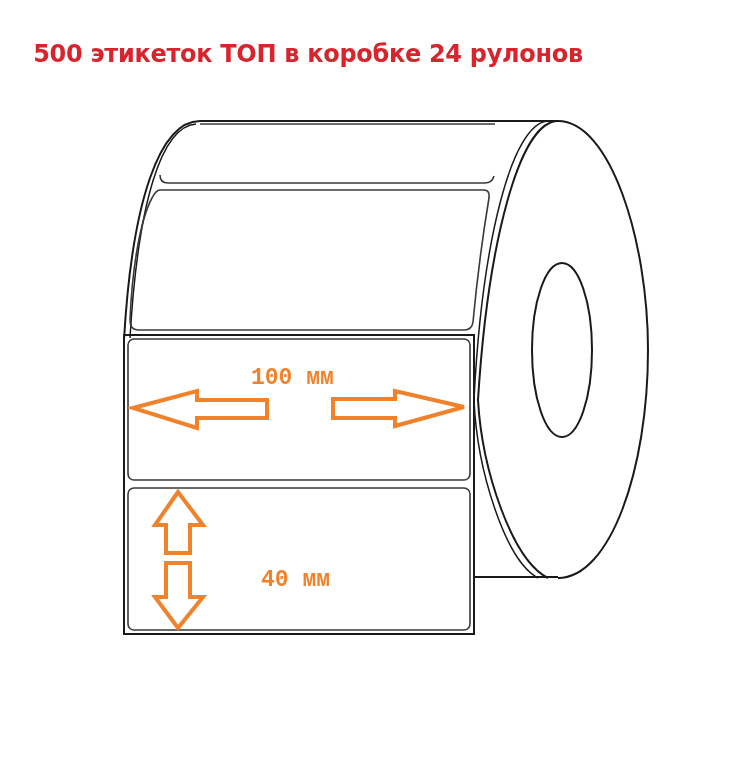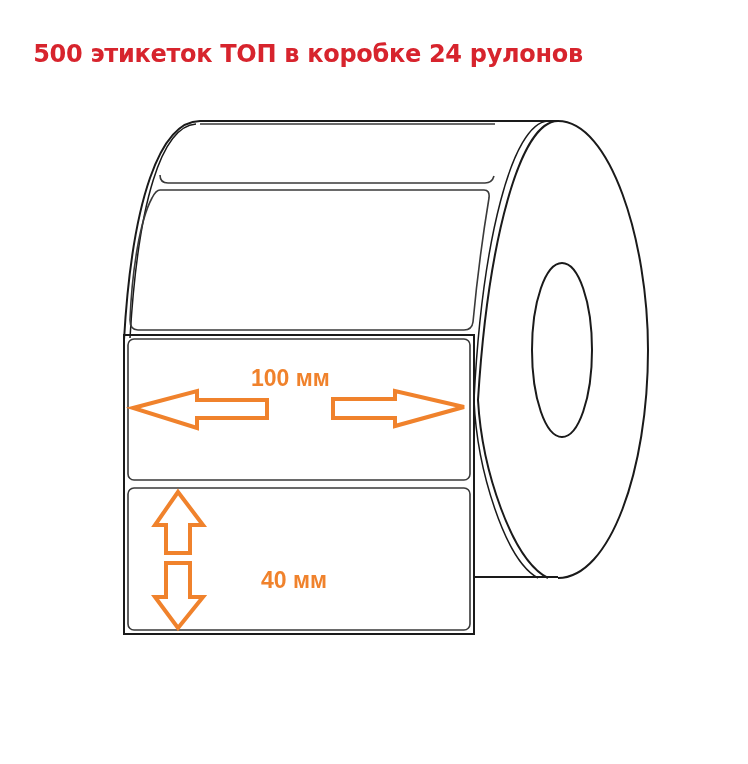--- a/index.html
+++ b/index.html
@@ -4,21 +4,21 @@
 <style>
   html, body { margin: 0; padding: 0; background: #ffffff; }
   body { width: 748px; height: 764px; position: relative; overflow: hidden; font-family: "DejaVu Sans", sans-serif; }
   .title {
     position: absolute; left: 0; top: 40px; width: 616px; text-align: center;
     font-family: "DejaVu Sans", sans-serif; font-weight: bold; font-size: 24px;
     letter-spacing: -0.3px;
   }
   svg.roll { position: absolute; left: 0; top: 0; }
   .dim-label {
-    position: absolute; font-family: Liberation Sans, sans-serif; font-weight: bold; font-size: 23px;
+    position: absolute; font-family: Liberation Mono, monospace; font-weight: bold; font-size: 23px;
     white-space: nowrap;
   }
 </style>
 </head>
 <body>
 
 <div class="title" style="color: rgb(215, 36, 45);">500 этикеток ТОП в коробке 24 рулонов</div>
 
 <svg class="roll" width="748" height="764" viewBox="0 0 748 764">
   <g fill="none" stroke="#1a1a1a" stroke-width="2">

